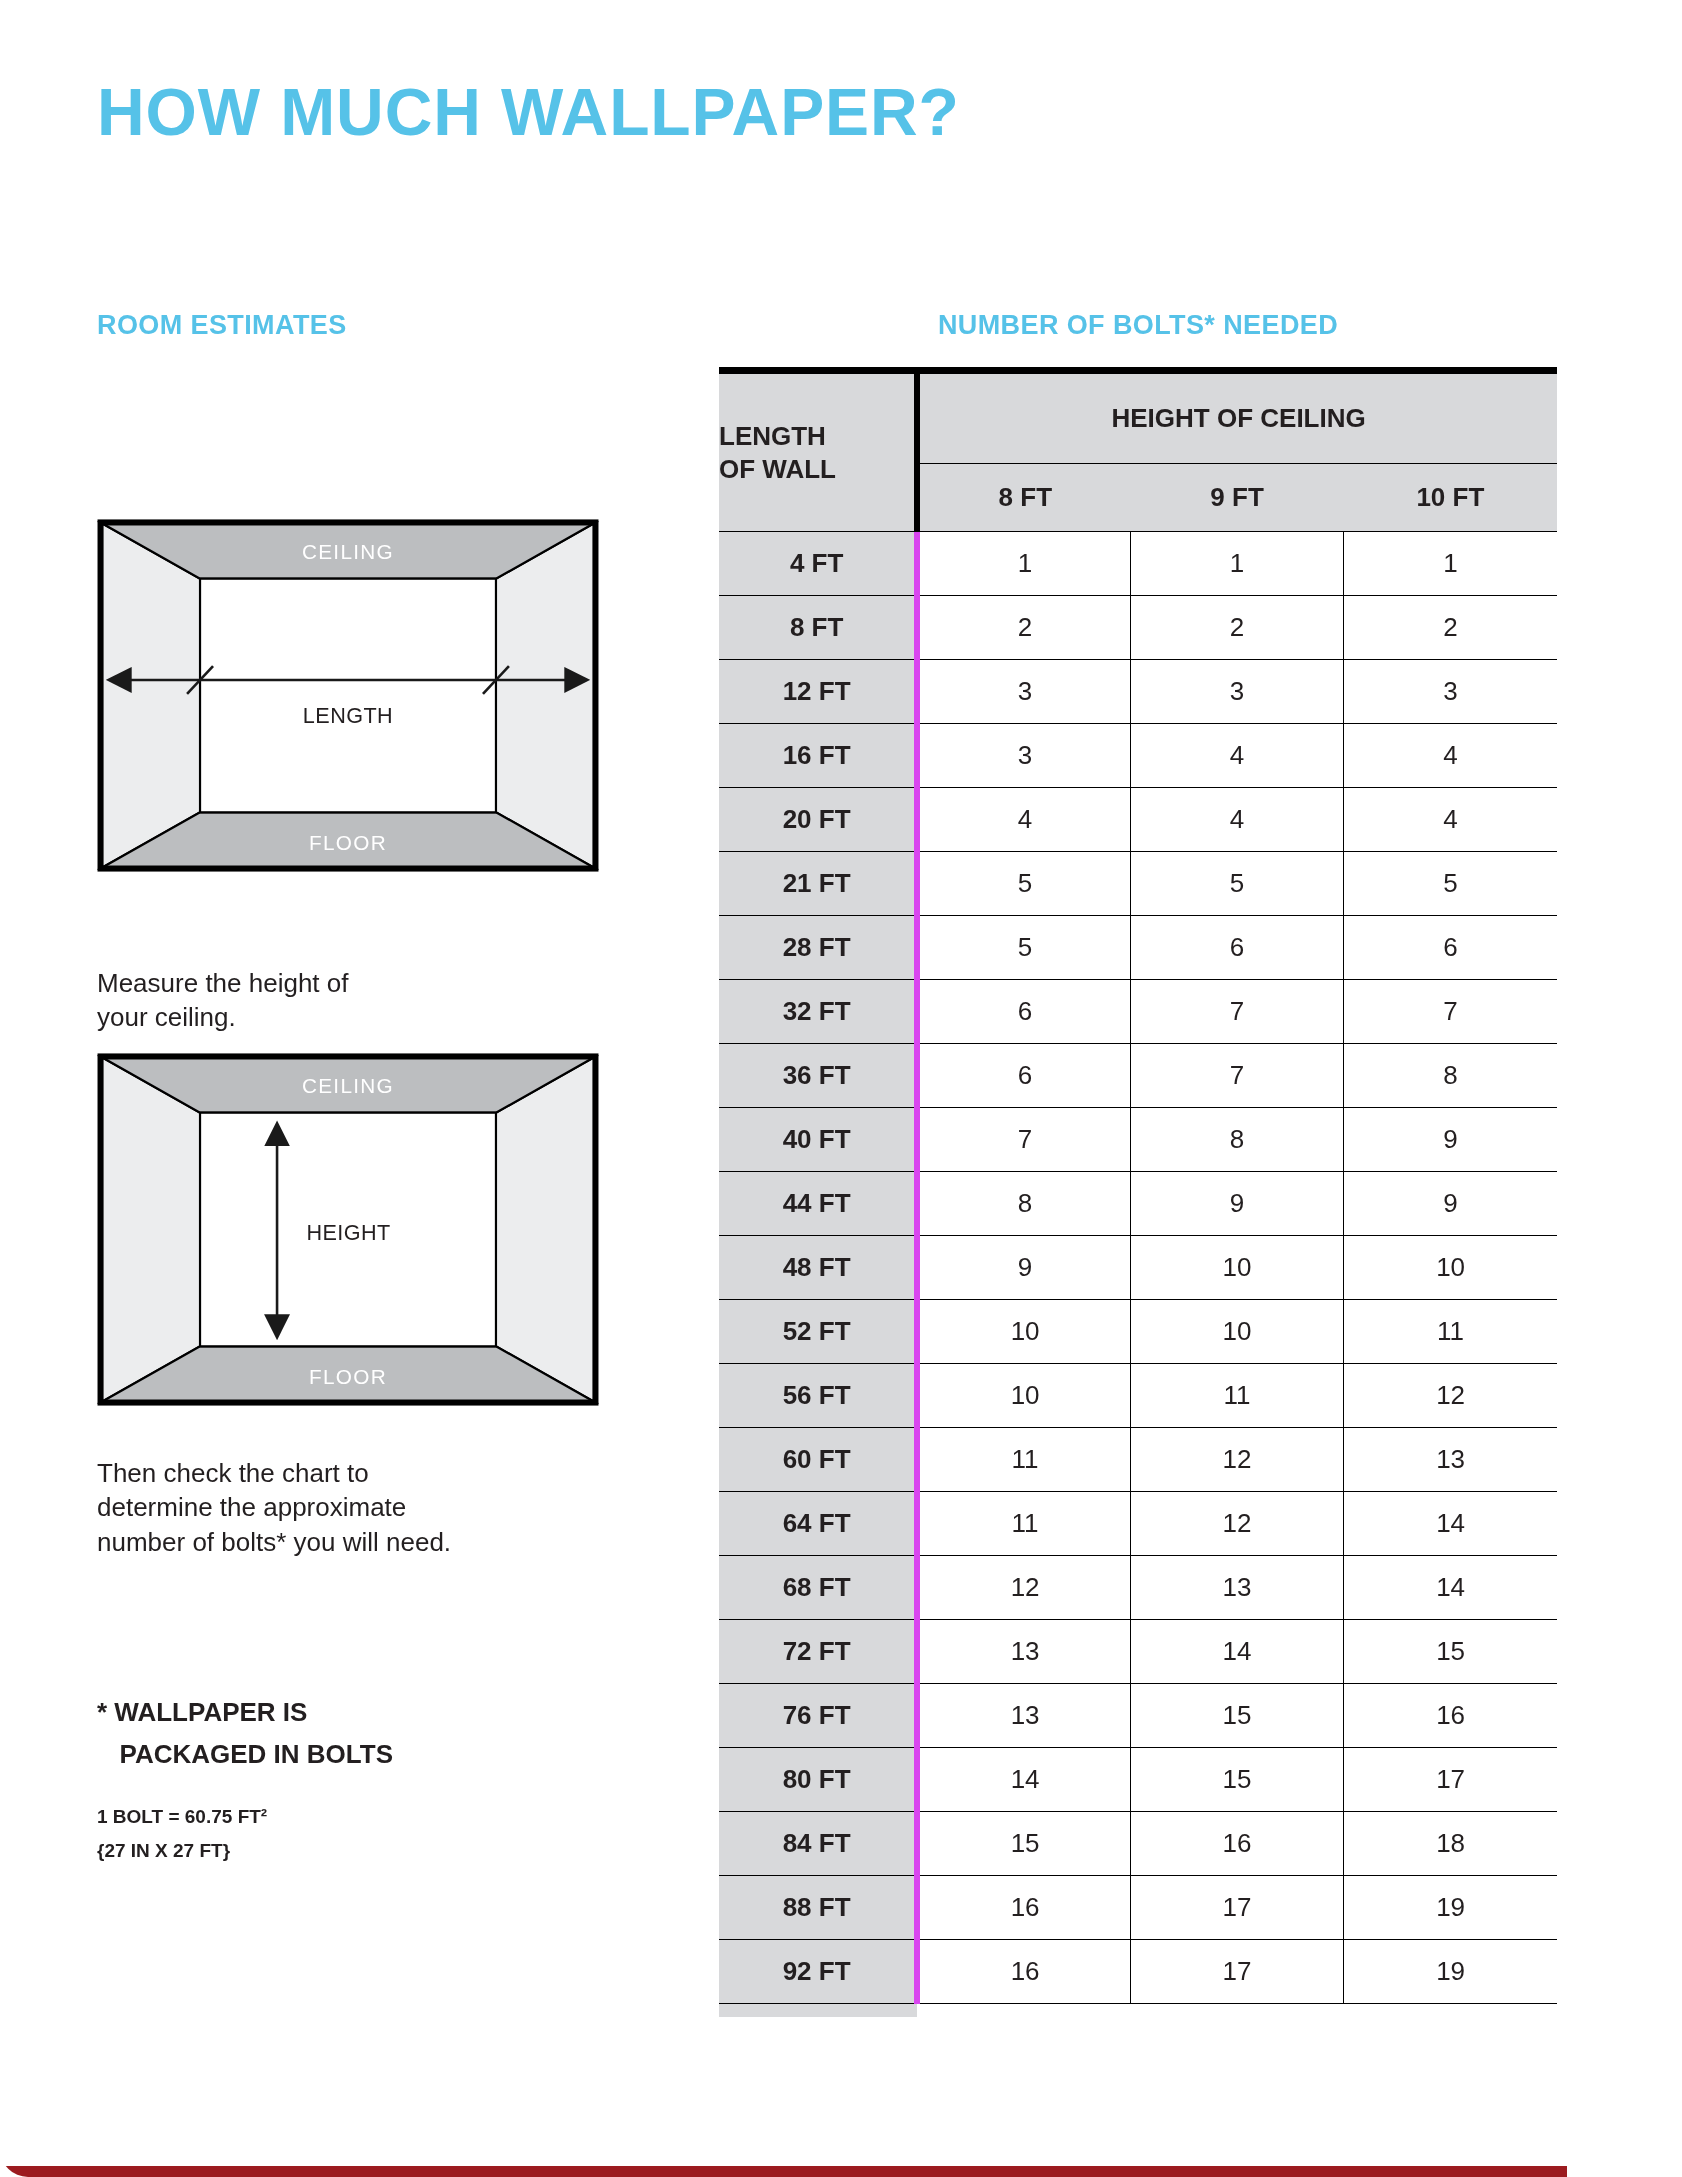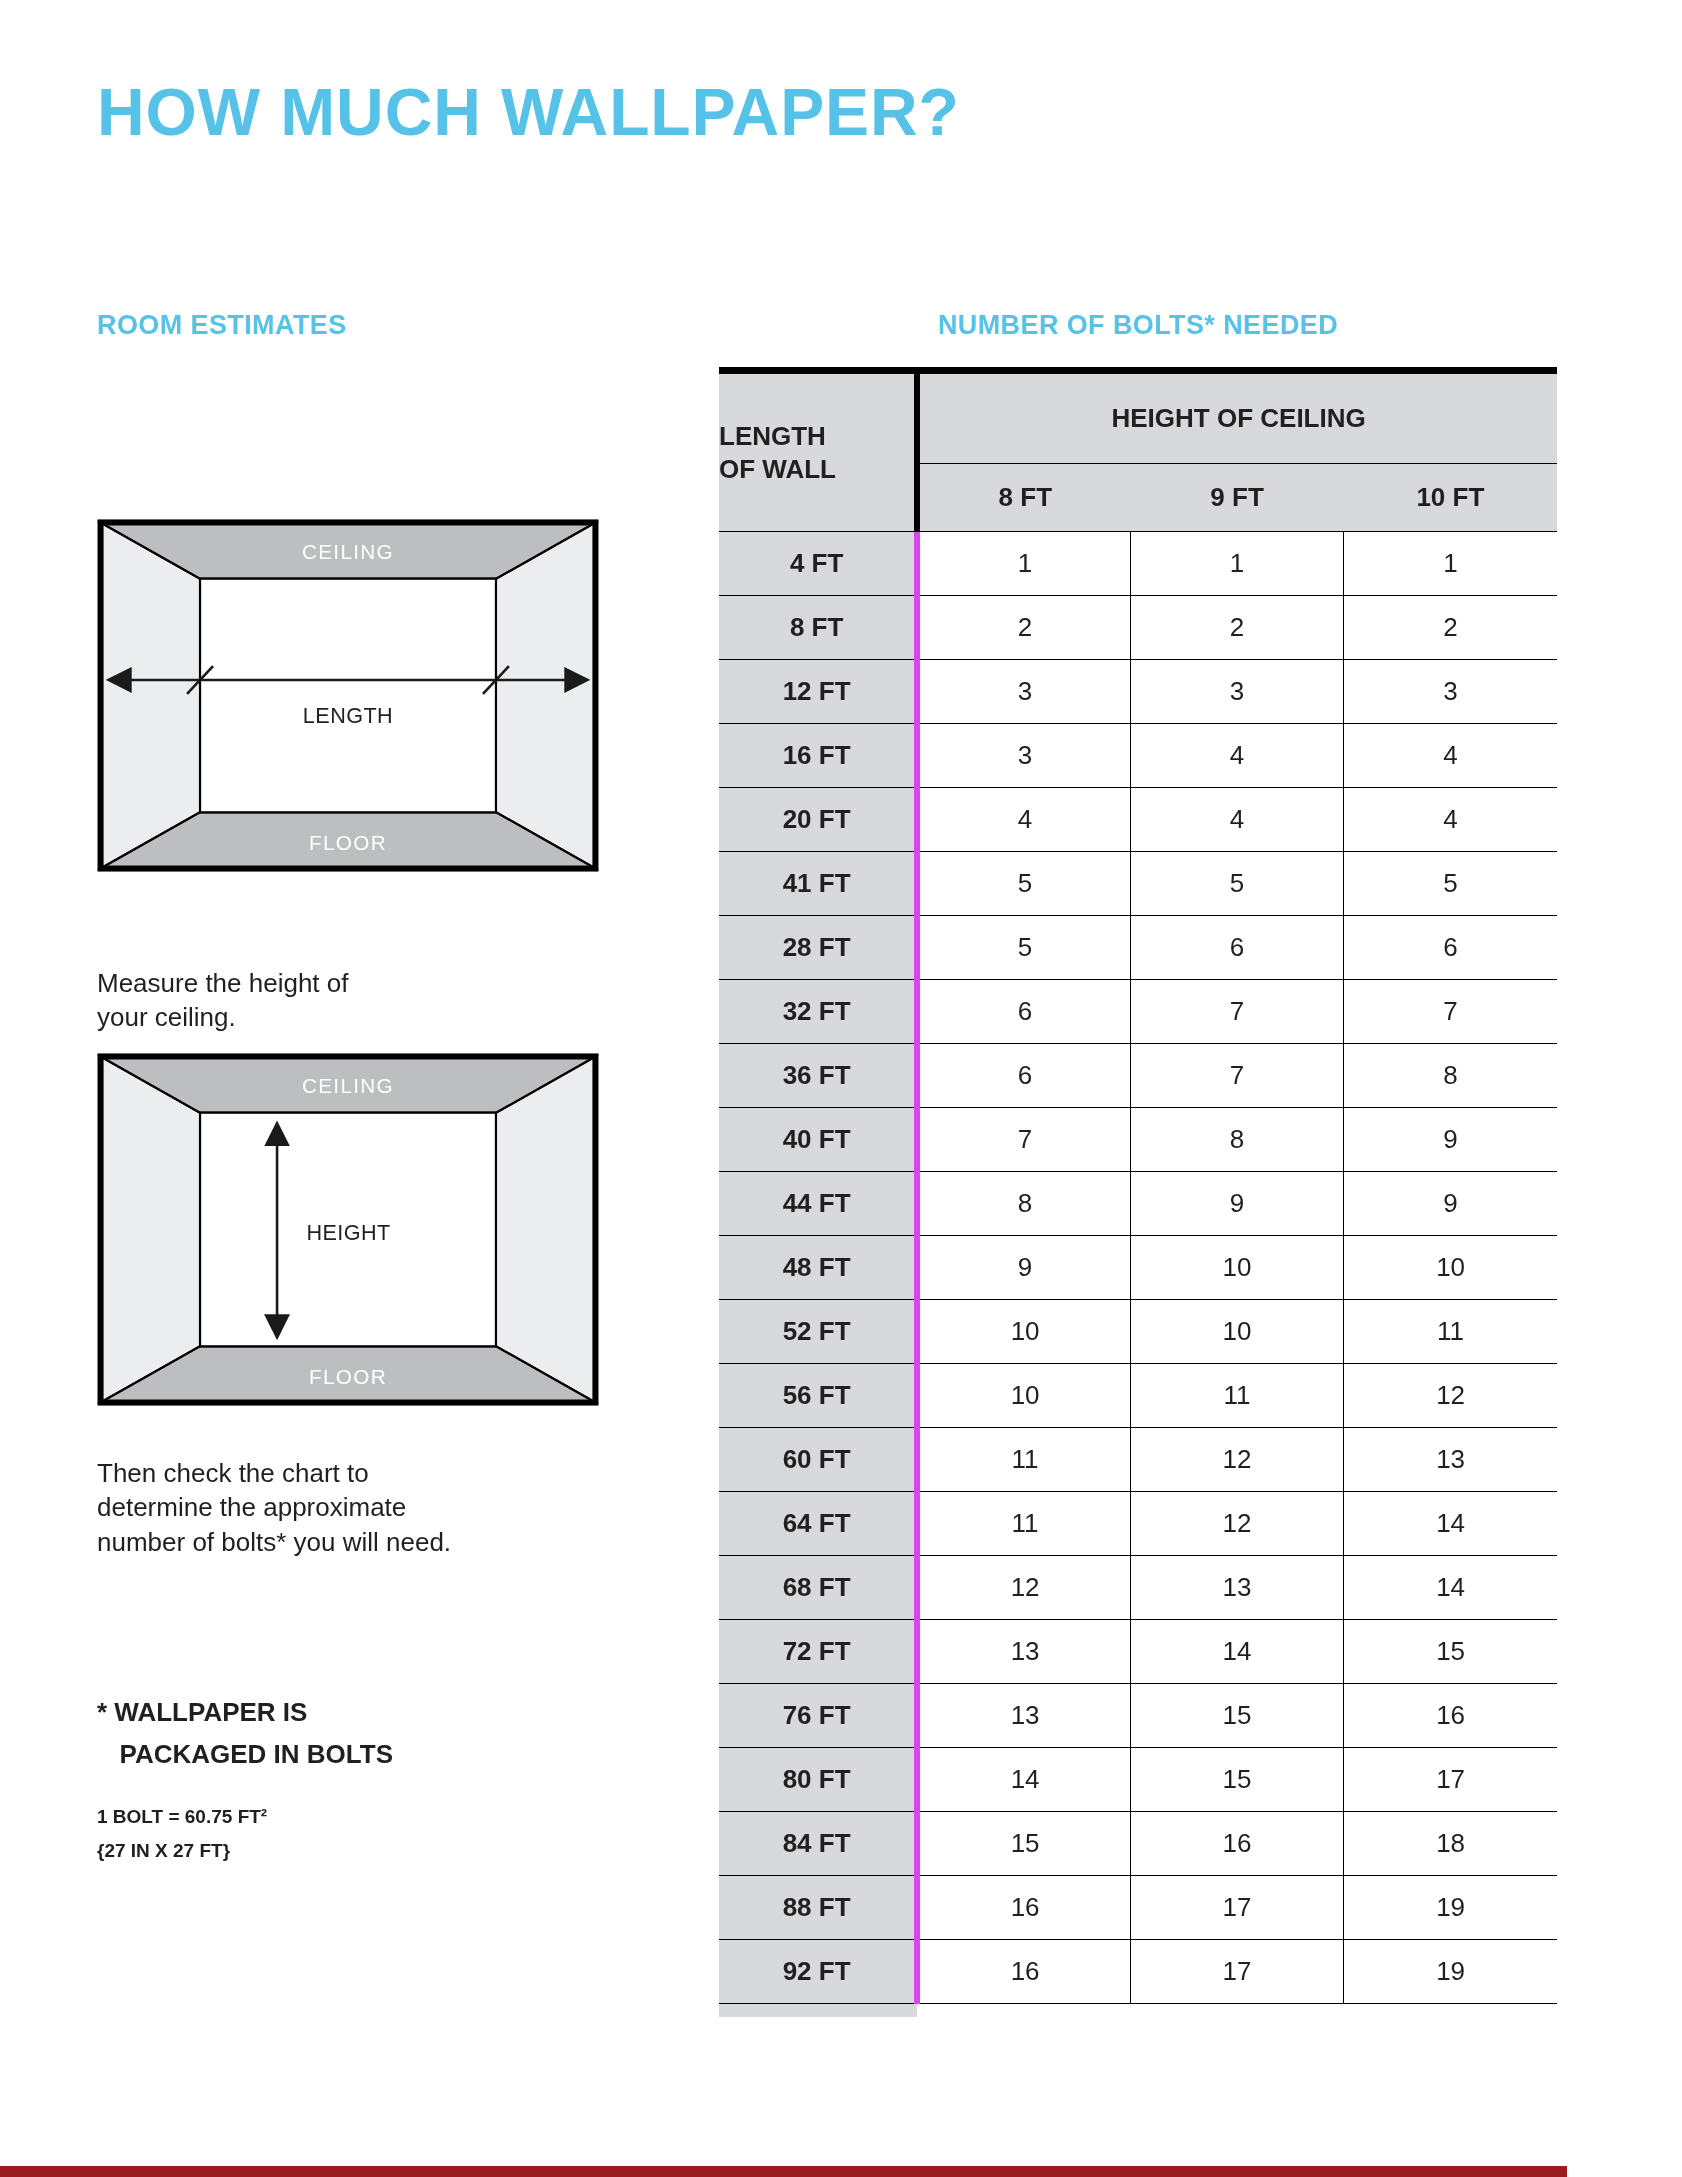--- a/index.html
+++ b/index.html
@@ -1,18 +1,18 @@
 <!DOCTYPE html>
 <html style="--accent: #56C2E8; --ink: #231F20; --cell-gray: #D8D9DB; --band-gray: #BCBEC0; --wall-gray: #ECEDEE; --footer-red: #9C1B20;font-size:14px"><head>
 <meta charset="utf-8">
 <style>
   html,body{margin:0;padding:0;background:#ffffff;}
   .page{
     position:relative;width:1683px;height:2177px;background:#fff;overflow:hidden;
-    font-family:"Liberation Sans",sans-serif;color:var(--ink,#231F20);
+    font-family:"Liberation Sans",sans-serif;color:var(--ink,#231F20);border-radius:28px;
   }
   .title{position:absolute;left:97px;top:74px;margin:0;font-size:66px;font-weight:700;
     color:var(--accent,#56C2E8);letter-spacing:0.9px;}
   .sec-head{position:absolute;margin:0;font-size:27px;font-weight:700;color:var(--accent,#56C2E8);letter-spacing:0.4px;}
   .left-head{left:97px;top:310px;}
   .table-head{left:719px;top:310px;width:838px;text-align:center;}
   .para{position:absolute;left:97px;margin:0;font-size:26px;line-height:1.32;white-space:pre-line;}
   .para-length{top:384px;}
   .para-height{top:966px;}
   .para-chart{top:1456px;}
@@ -163,21 +163,21 @@
           <td class="data-cell">4</td>
           <td class="data-cell">4</td>
         </tr>
         <tr>
           <td class="len-cell">20 FT</td>
           <td class="data-cell">4</td>
           <td class="data-cell">4</td>
           <td class="data-cell">4</td>
         </tr>
         <tr>
-          <td class="len-cell">41 FT</td>
+          <td class="len-cell">21 FT</td>
           <td class="data-cell">5</td>
           <td class="data-cell">5</td>
           <td class="data-cell">5</td>
         </tr>
         <tr>
           <td class="len-cell">28 FT</td>
           <td class="data-cell">5</td>
           <td class="data-cell">6</td>
           <td class="data-cell">6</td>
         </tr>

